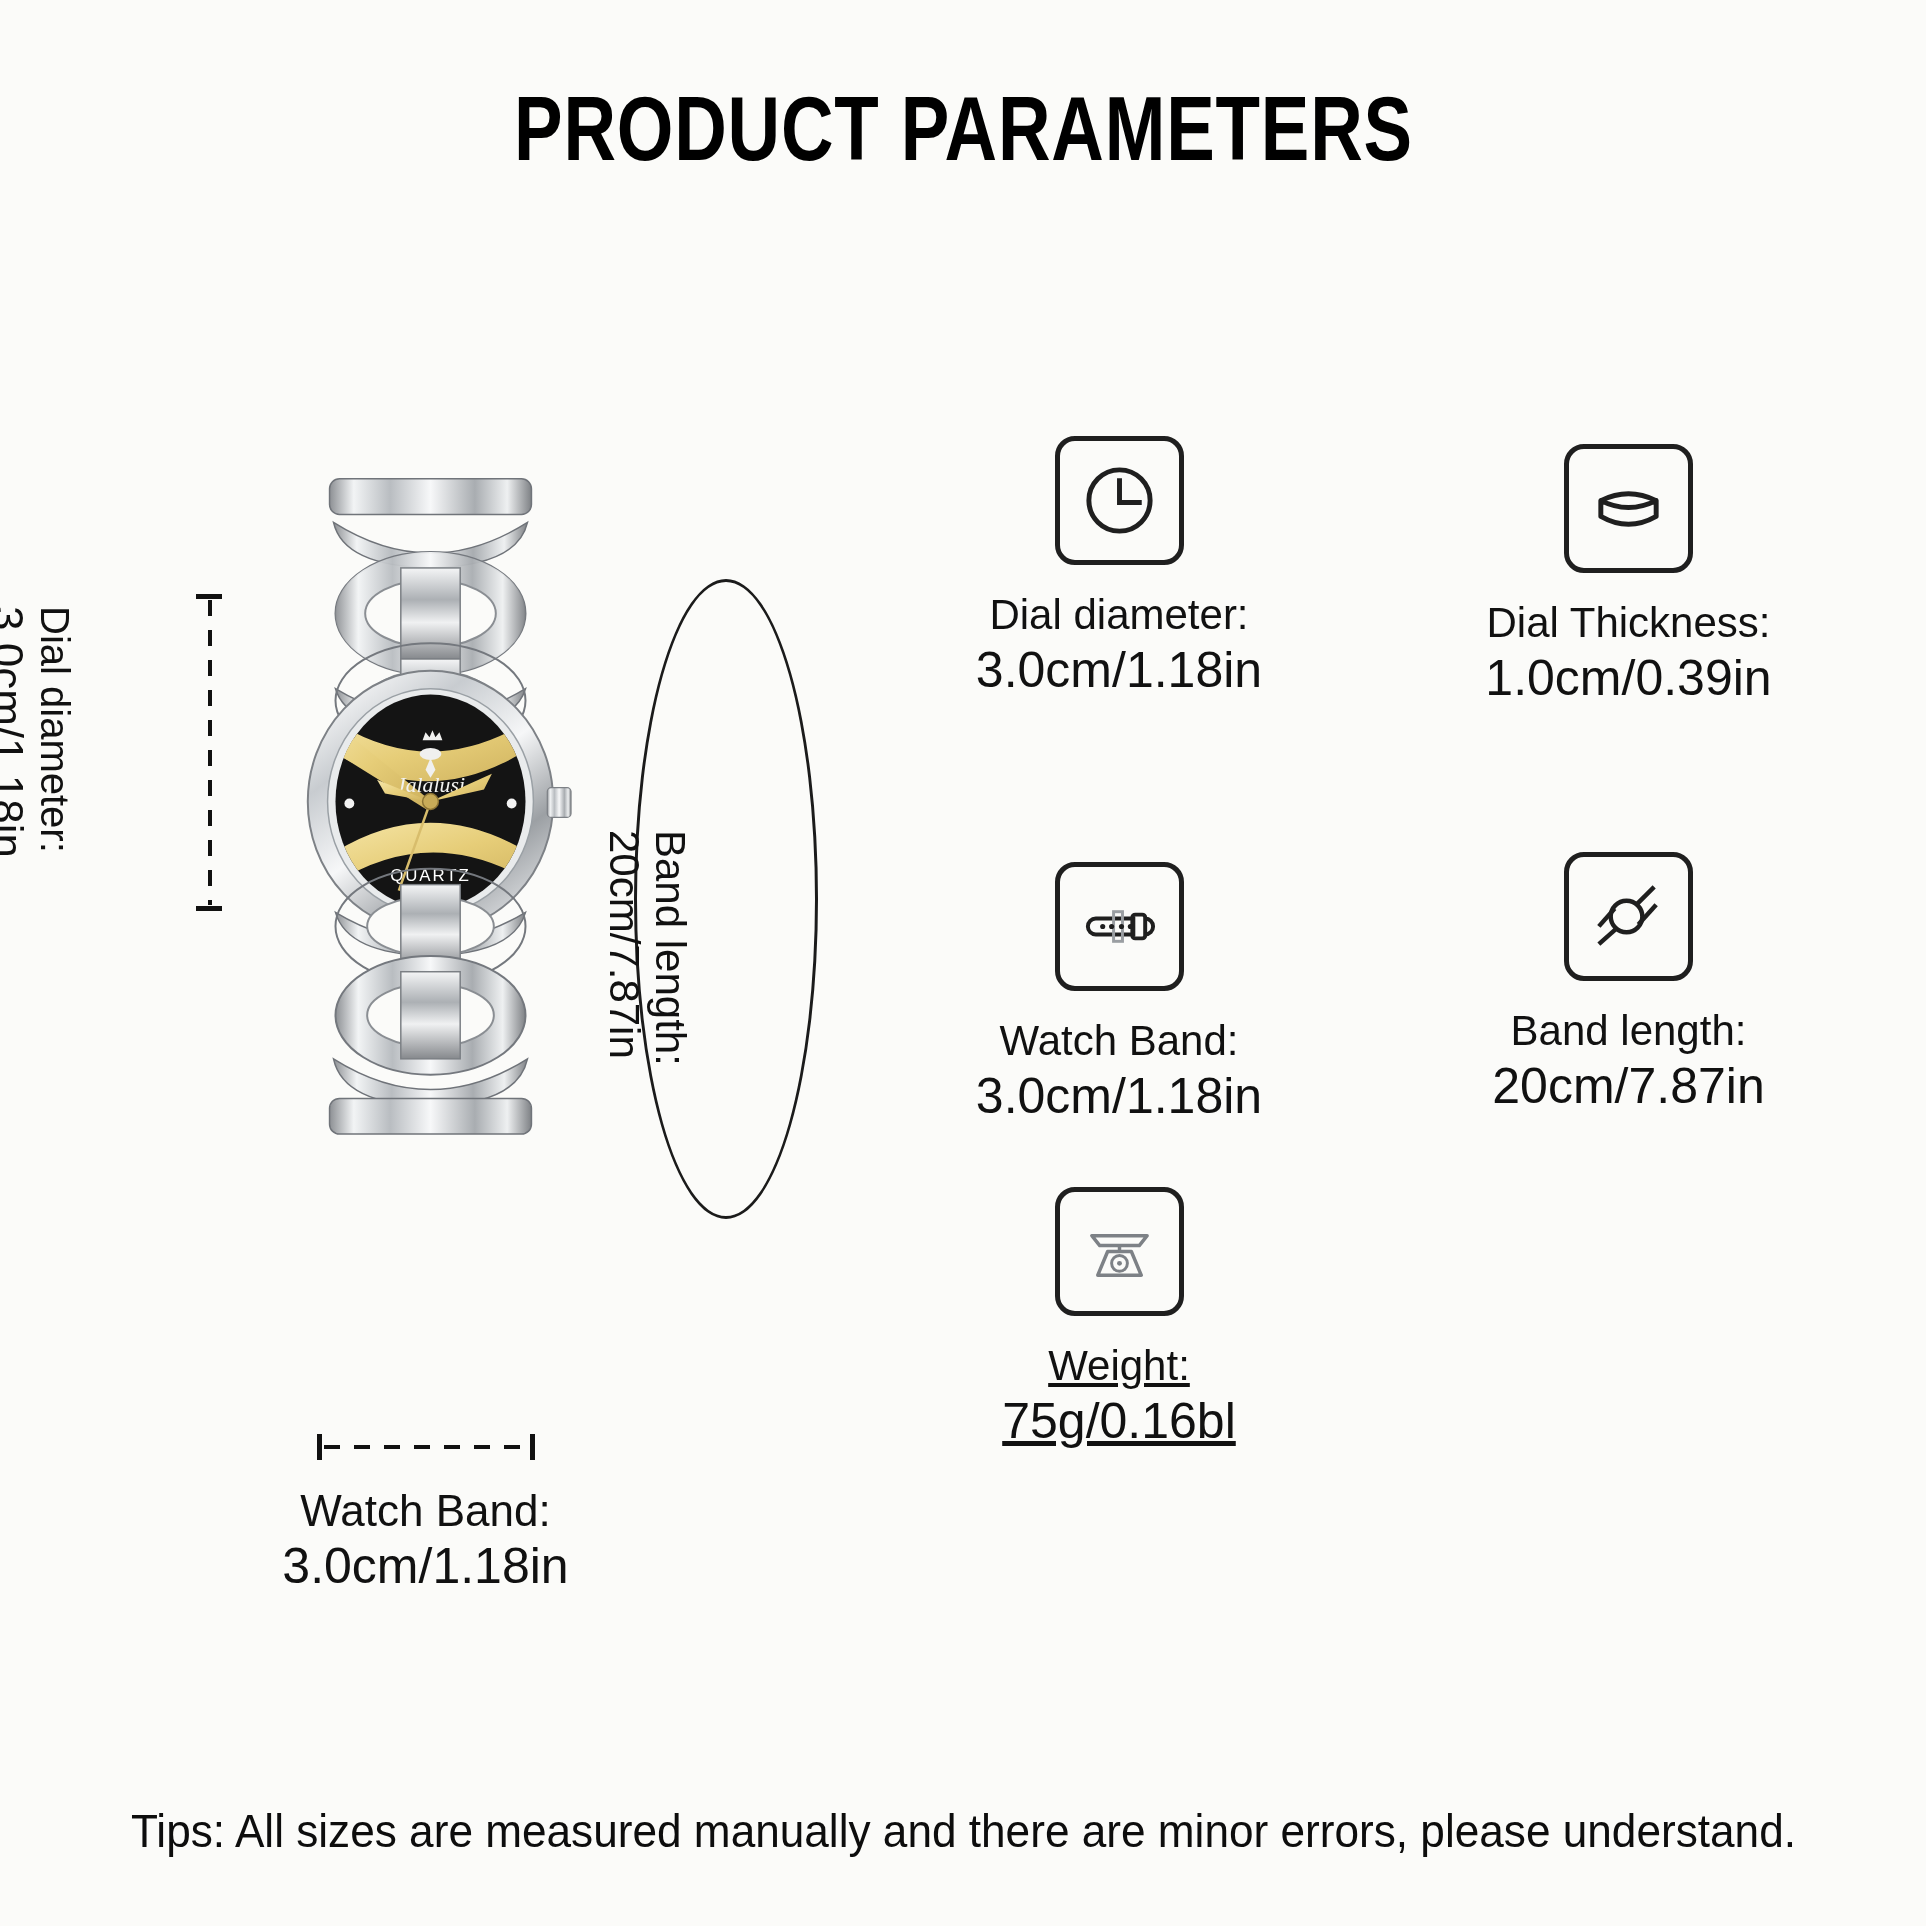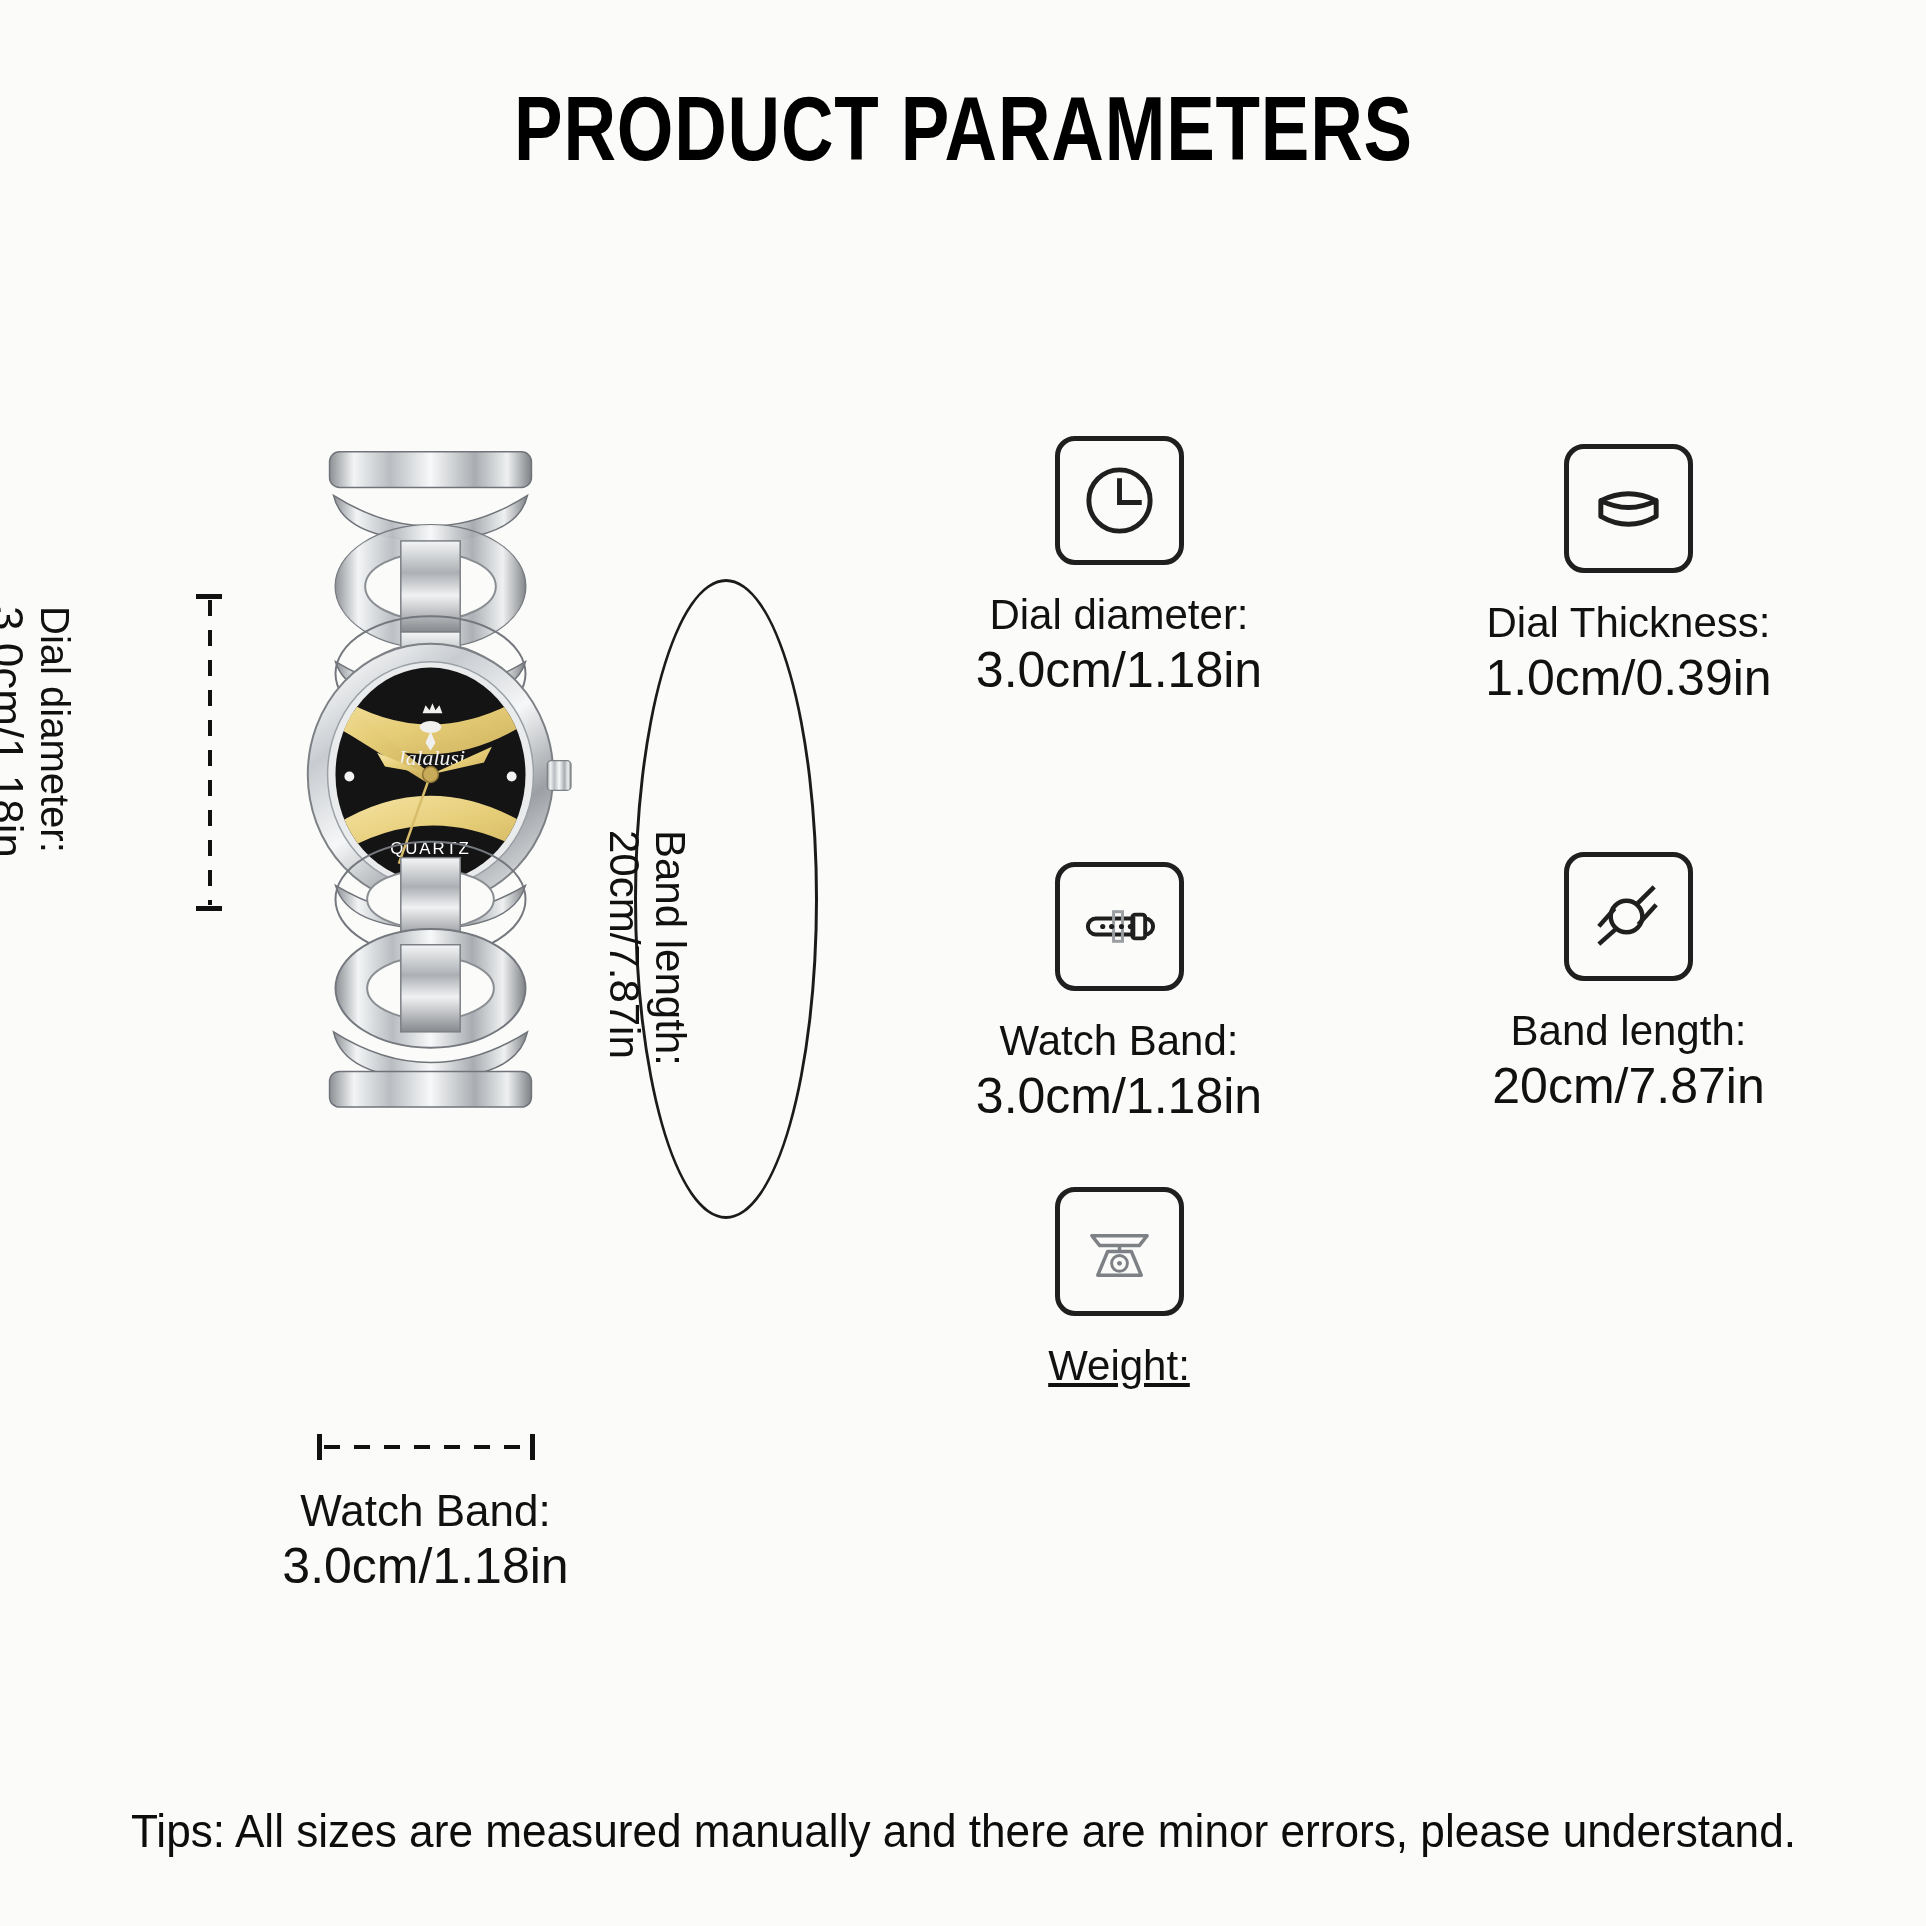--- a/index.html
+++ b/index.html
@@ -85,21 +85,21 @@
     width:327px;height:119px;
     transform:rotate(90deg);
     transform-origin:left top;
     line-height:1.1;
     text-align:left;
   }
   .elabel .l1{font-size:42px;}
   .elabel .l2{font-size:42px;}
 
   
-  .watch{position:absolute;left:282px;top:438px;width:297px;height:673px;}
+  .watch{position:absolute;left:282px;top:465px;width:297px;height:673px;}
 
   
   .specs{
     position:absolute;left:891px;top:436px;width:1020px;height:1119px;
   }
   .spec{position:absolute;text-align:center;}
   .spec .iconbox{
     width:119px;height:119px;margin:0 auto 24px auto;
     border:5px solid #1f1f1f;border-radius:20px;
     display:flex;align-items:center;justify-content:center;
@@ -311,20 +311,21 @@
       <div class="iconbox">
         <svg width="83" height="83" viewBox="0 0 84 84">
           <path d="M14 26 h56 l-8 10 h-40 z" fill="none" stroke="#7d8186" stroke-width="3.5" stroke-linejoin="round"></path>
           <line x1="42" y1="36" x2="42" y2="42" stroke="#7d8186" stroke-width="3.5"></line>
           <path d="M30 42 h24 l10 24 h-44 z" fill="none" stroke="#7d8186" stroke-width="3.5" stroke-linejoin="round"></path>
           <circle cx="42" cy="54" r="8" fill="none" stroke="#7d8186" stroke-width="3"></circle>
           <circle cx="42" cy="54" r="2.5" fill="#7d8186"></circle>
         </svg>
       </div>
       <div class="lab">Weight:</div>
+      <div class="val">75g/0.16bl</div>
     </div>
 
   </div>
 
   <div class="tips">Tips: All sizes are measured manually and there are minor errors, please understand.</div>
 
 </div>
 
 
 </body></html>

